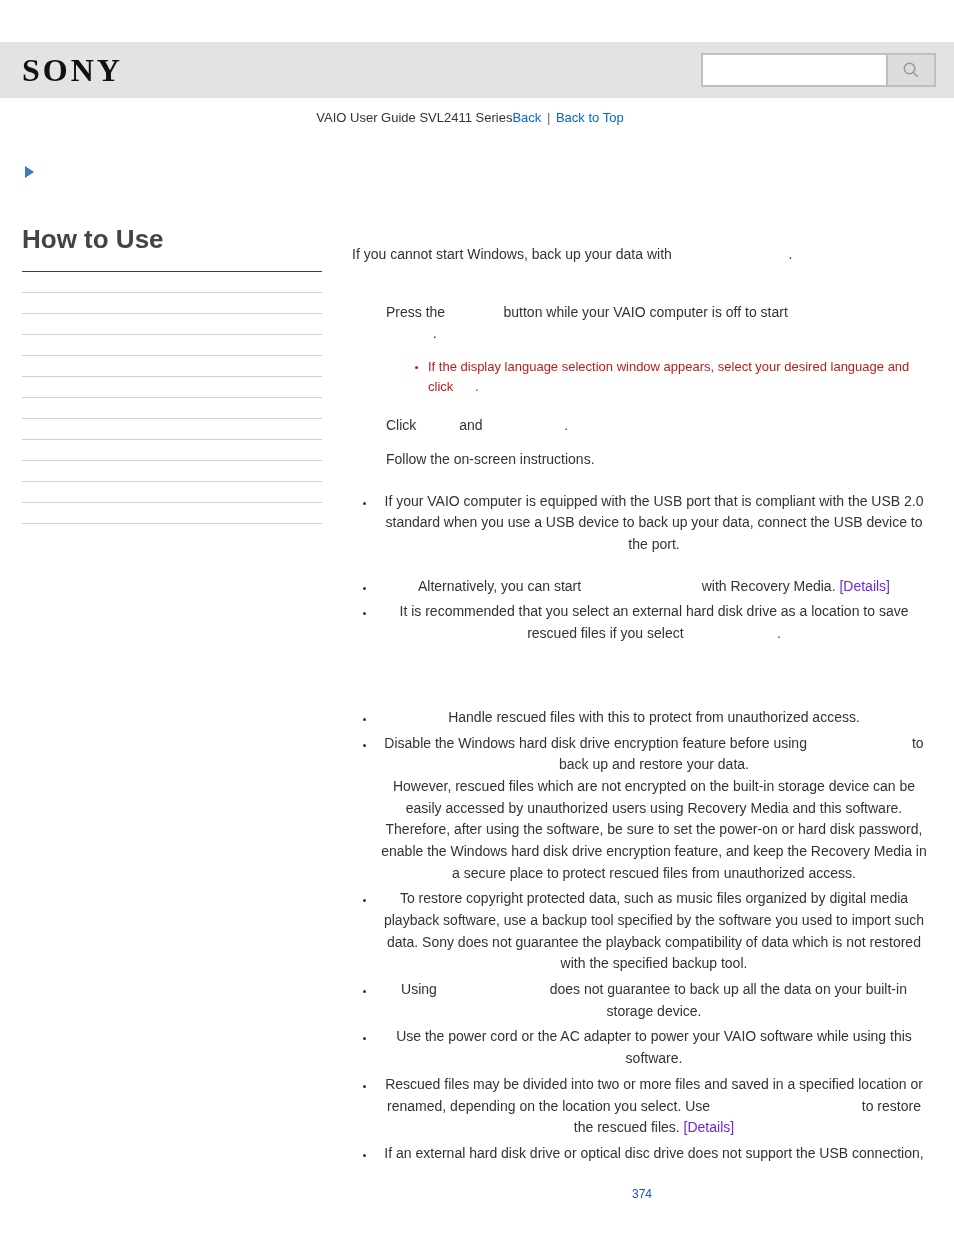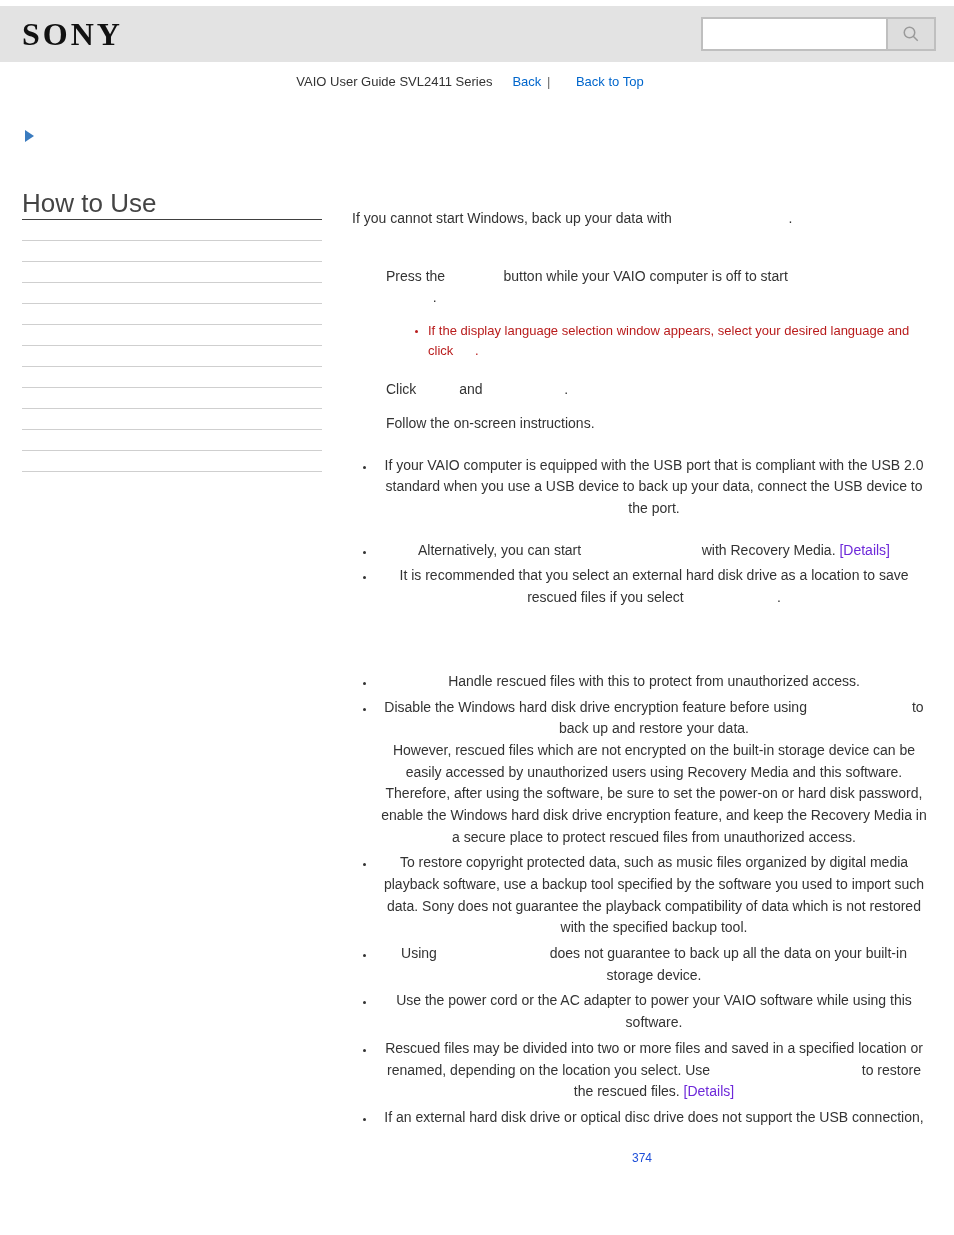--- a/index.html
+++ b/index.html
@@ -11,20 +11,21 @@
     width: 954px;
   }
   .header-bar {
     background: #e3e3e3;
     height: 62px;
     border-top: 6px solid #fff;
     display: flex;
     justify-content: space-between;
     align-items: center;
     padding: 0 18px 0 22px;
+    margin-top: 36px;
   }
   .logo {
     font-family: "Times New Roman", serif;
     font-weight: 900;
     font-size: 32px;
     letter-spacing: 3px;
     color: #111;
   }
   .search-wrap {
     display: flex;
@@ -48,40 +49,40 @@
     justify-content: center;
     cursor: pointer;
   }
   .search-btn svg { width: 18px; height: 18px; fill: none; stroke: #9a9a9a; stroke-width: 2; }
   .subheader {
     display: flex;
     justify-content: center;
     padding: 12px 22px 18px 8px;
     font-size: 13px;
   }
-  .subheader .right a { color: #0066cc; text-decoration: none; margin-left: 20px; }
+  .subheader .right a { color: #0066cc; text-decoration: none; }
   .subheader .right span.sep { color: #666; margin: 0 2px; }
   .arrow-row {
     padding: 20px 22px 10px 22px;
   }
   .arrow-row svg { width: 18px; height: 18px; }
   .main {
     display: flex;
     padding: 0 22px;
   }
   .sidebar {
     width: 300px;
     flex-shrink: 0;
     padding-top: 30px;
   }
   .sidebar h2 {
-    font-weight: normal;
+    font-weight: bold;
     font-size: 26px;
     color: #444;
-    padding-bottom: 0;
+    padding-bottom: 16px;
     border-bottom: 1px solid #404040;
     margin-bottom: 10px;
   }
   .sidebar-rule {
     border: none;
     border-bottom: 1px solid #cfcfcf;
     margin: 20px 0;
   }
   .content {
     flex: 1;

